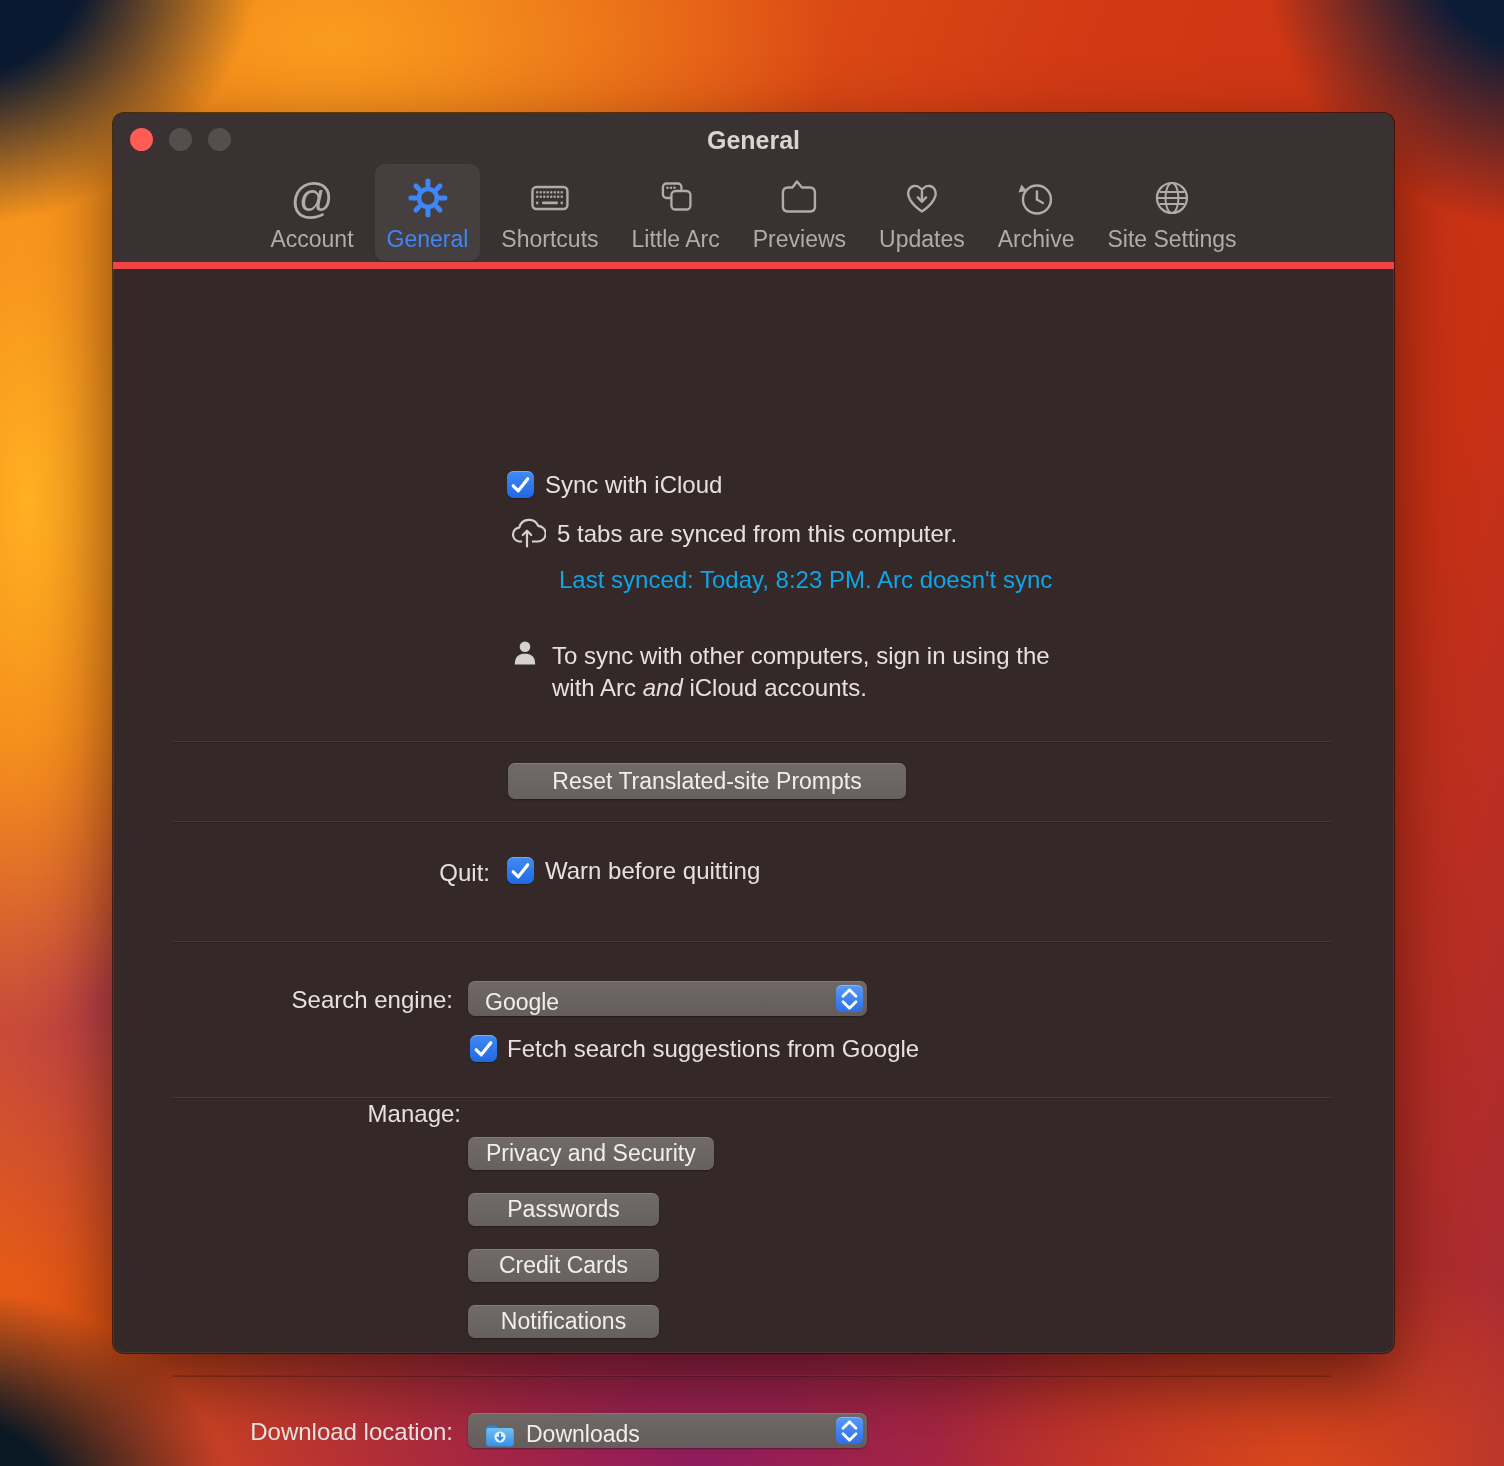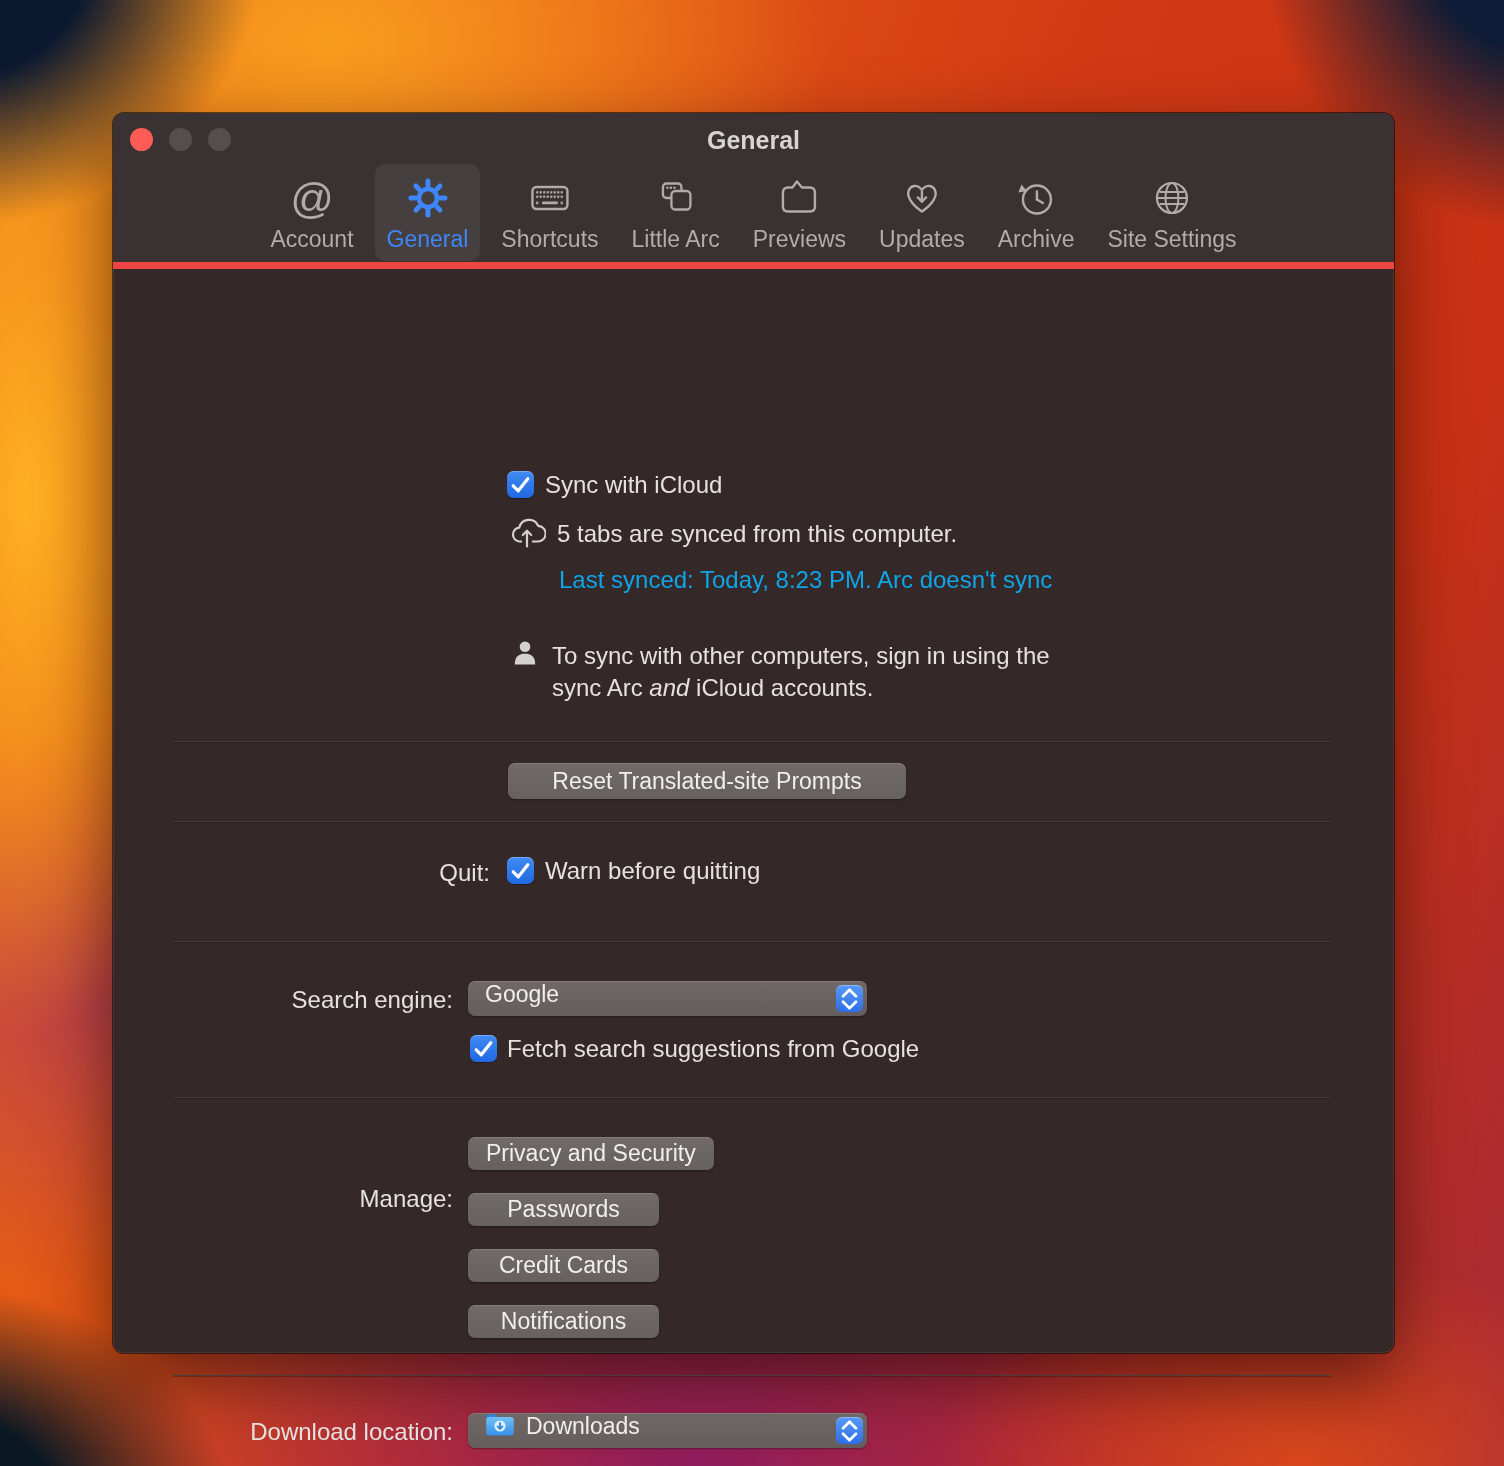--- a/index.html
+++ b/index.html
@@ -72,21 +72,21 @@
     position:absolute; display:flex; align-items:center; justify-content:center;
     background:linear-gradient(180deg,#716a69,#666060); border:none;
     border-radius:7px; color:#f1efee; font-size:23px; font-family:inherit;
     box-shadow:0 1px 2px rgba(0,0,0,.35), inset 0 1px 0 rgba(255,255,255,.13);
     white-space:nowrap;
   }
   .select {
     position:absolute; width:399px; height:35px; box-sizing:border-box;
     background:linear-gradient(180deg,#6f6867,#645d5c); border-radius:7px;
     box-shadow:0 1px 2px rgba(0,0,0,.35), inset 0 1px 0 rgba(255,255,255,.13);
-    display:flex; align-items:flex-start; padding:0 40px 0 17px;
+    display:flex; align-items:flex-end; padding:0 40px 0 17px;
     color:#f1efee; font-size:23px;
   }
   .select-cap {
     position:absolute; right:4px; top:4px; width:27px; height:27px; border-radius:6px;
     background:linear-gradient(180deg,#579af9,#2d6ee8);
     display:flex; align-items:center; justify-content:center;
     box-shadow: inset 0 1px 0 rgba(255,255,255,.3);
   }
   .select .folder { margin-right:11px; display:flex; }
   .icon-abs { position:absolute; display:flex; }
@@ -248,21 +248,21 @@
     </div>
 
     <span class="icon-abs" style="left:399px; top:370px;">
       <svg width="26" height="30" viewBox="0 0 26 30" fill="#d5d1d0">
         <circle cx="13" cy="7.8" r="5.3"></circle>
         <path d="M2.8,25.5 C2.8,17 7.2,14.8 13,14.8 C18.8,14.8 23.2,17 23.2,25.5 Z"></path>
       </svg>
     </span>
     <div class="body-text note-block" style="left:439px; top:371px;">
       <span class="nline">To sync with other computers, sign in using the</span>
-      <span class="nline"><span>sync Arc </span><i>and</i><span> iCloud accounts.</span></span>
+      <span class="nline"><span>with Arc </span><i>and</i><span> iCloud accounts.</span></span>
     </div>
 
     <div class="divider" style="top:472px;"></div>
 
     <button class="push-btn" style="left:395px; top:494px; width:398px; height:36px;">Reset Translated-site Prompts</button>
 
     <div class="divider" style="top:552px;"></div>
 
     <div class="form-label" style="left:0; width:377px; top:589px;">Quit:</div>
     <div class="checkbox" style="left:394px; top:588px;">
@@ -286,21 +286,21 @@
     </div>
     <div class="checkbox" style="left:357px; top:766px;">
       <svg width="27" height="27" viewBox="0 0 27 27" fill="none">
         <polyline points="6.2,14.8 11.3,19.8 20.8,7.8" stroke="#ffffff" stroke-width="3.2" stroke-linecap="round" stroke-linejoin="round"></polyline>
       </svg>
     </div>
     <div class="body-text" style="left:394px; top:765px;">Fetch search suggestions from Google</div>
 
     <div class="divider" style="top:828px;"></div>
 
-    <div class="form-label" style="left:0; width:340px; top:915px;">Manage:</div>
+    <div class="form-label" style="left:0; width:340px; top:830px;padding-left:8px;">Manage:</div>
     <button class="push-btn" style="left:355px; top:868px; height:33px; padding:7px 18px;">Privacy and Security</button>
     <button class="push-btn" style="left:355px; top:924px; height:33px; width:191px;">Passwords</button>
     <button class="push-btn" style="left:355px; top:980px; height:33px; width:191px;">Credit Cards</button>
     <button class="push-btn" style="left:355px; top:1036px; height:33px; width:191px;">Notifications</button>
 
     <div class="divider" style="top:1106px;"></div>
 
     <div class="form-label" style="left:0; width:340px; top:1148px;">Download location:</div>
     <div class="select" style="left:355px; top:1144px;">
       <span class="folder">

